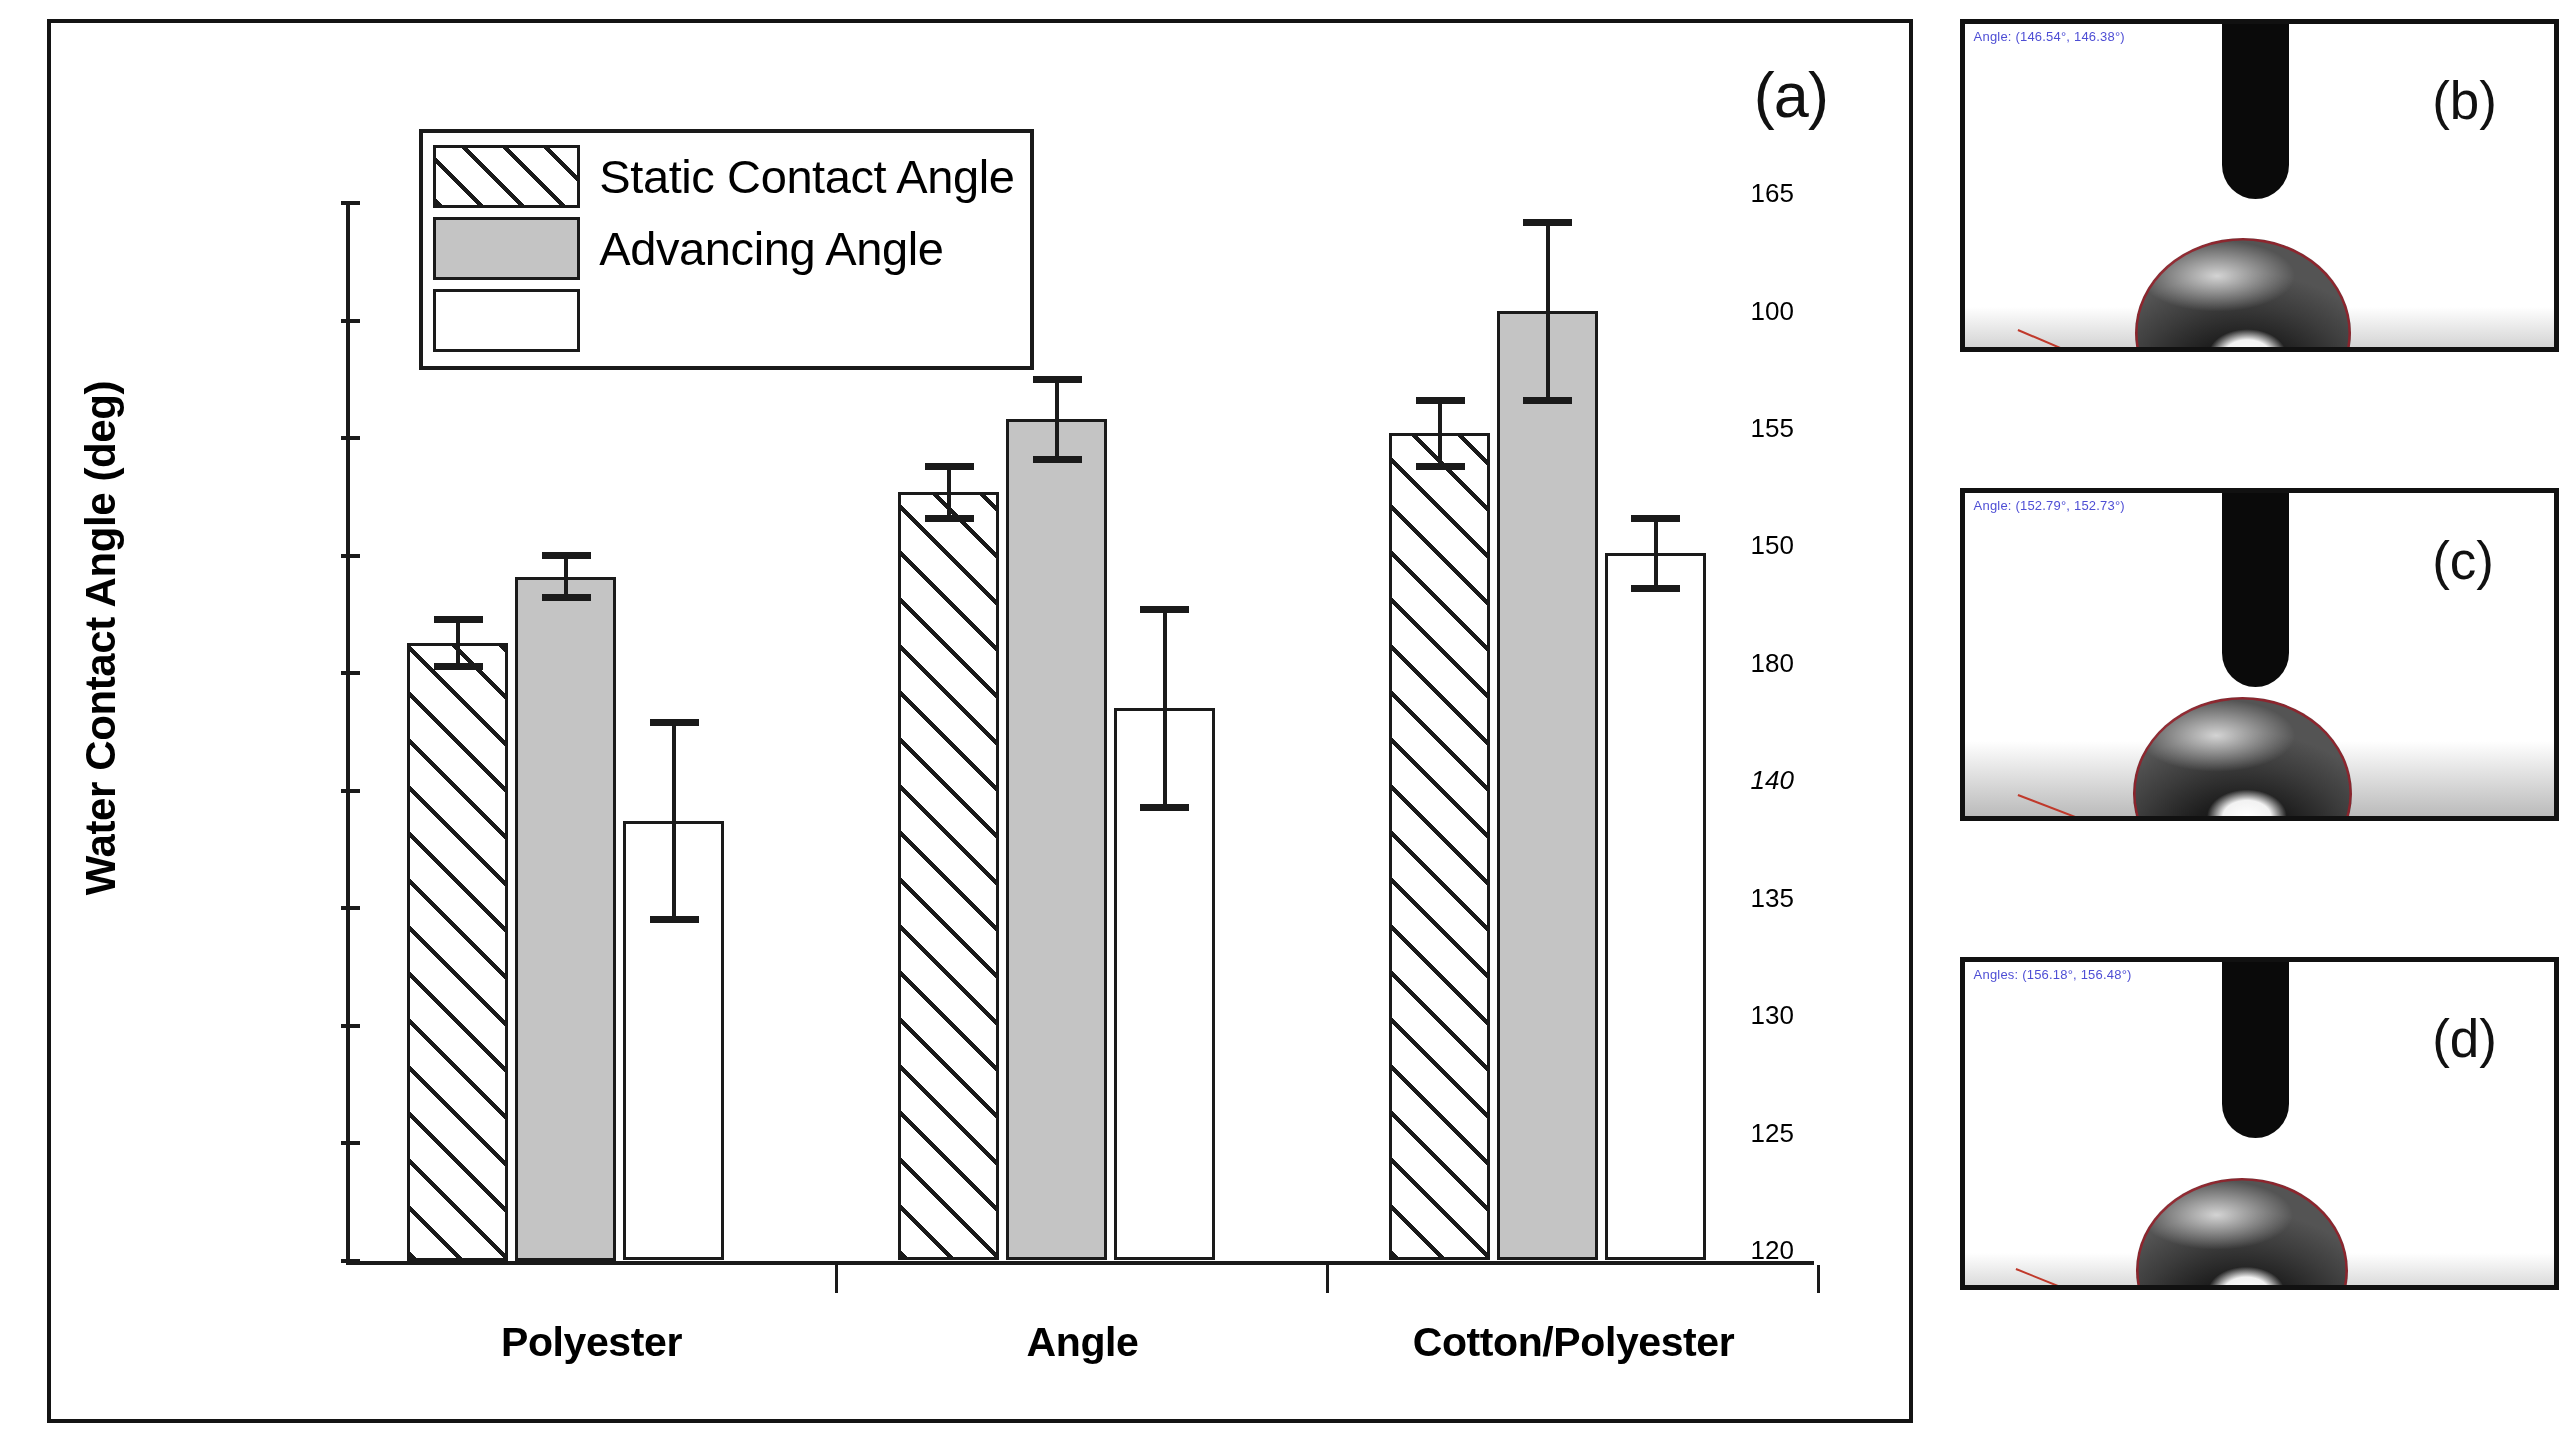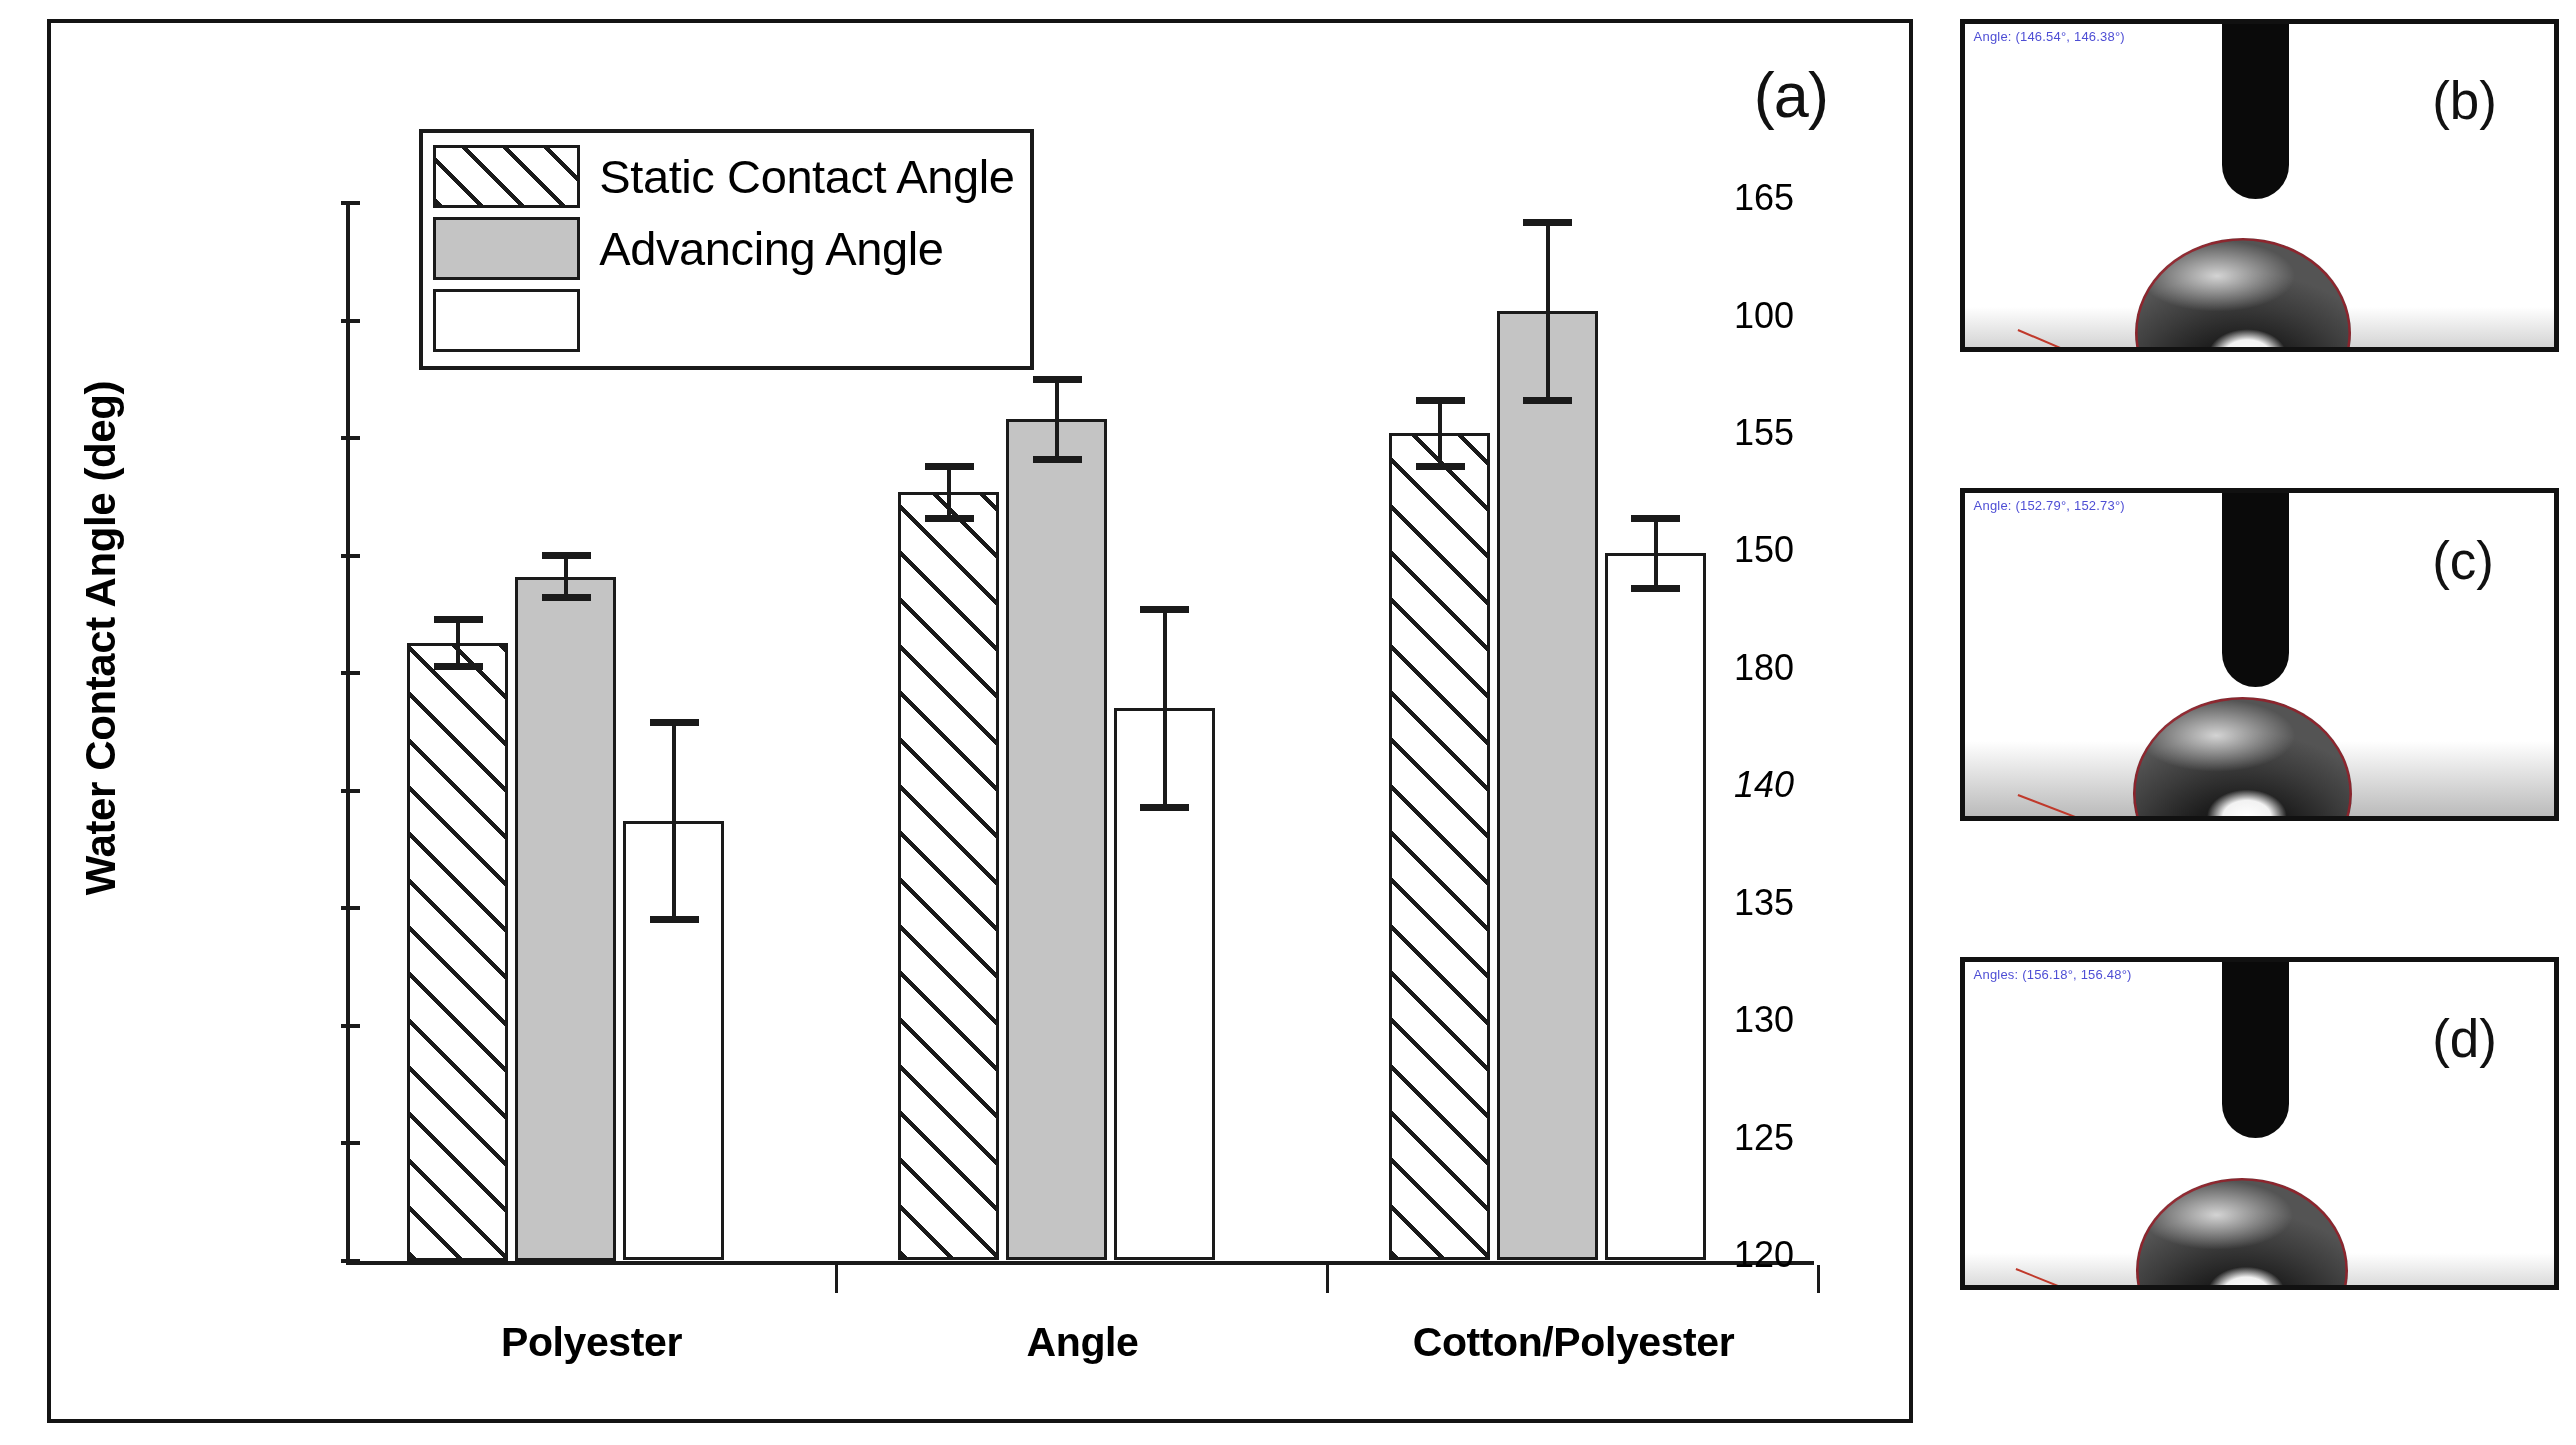--- a/index.html
+++ b/index.html
@@ -24,21 +24,21 @@
 
   
   .plot{position:absolute;left:295px;top:86px;width:1472px;height:1156px;}
 
   .y-axis-line{position:absolute;left:0;top:94px;width:4.3px;height:1062px;
                background:#1a1a1a;}
   .x-axis-line{position:absolute;left:0;bottom:0;width:1468px;height:4.3px;
                background:#1a1a1a;}
 
   .ytick{position:absolute;left:-5.1px;width:19px;height:4.3px;background:#1a1a1a;}
-  .ytick-label{position:absolute;right:24px;font-size:36px;line-height:1;
+  .ytick-label{position:absolute;right:24px;font-size:26px;line-height:1;
                white-space:nowrap;text-align:center;}
 
   .xtick{position:absolute;bottom:-28px;width:3.4px;height:28px;background:#1a1a1a;}
   .xgroup-label{position:absolute;bottom:-101px;font-size:41px;font-weight:bold;
                 white-space:nowrap;text-align:center;letter-spacing:-0.4px;}
 
   
   .bar{position:absolute;border:3.4px solid #1a1a1a;box-sizing:border-box;}
   .bar.hatch{background-color:#ffffff;
      background-image:repeating-linear-gradient(45deg,

